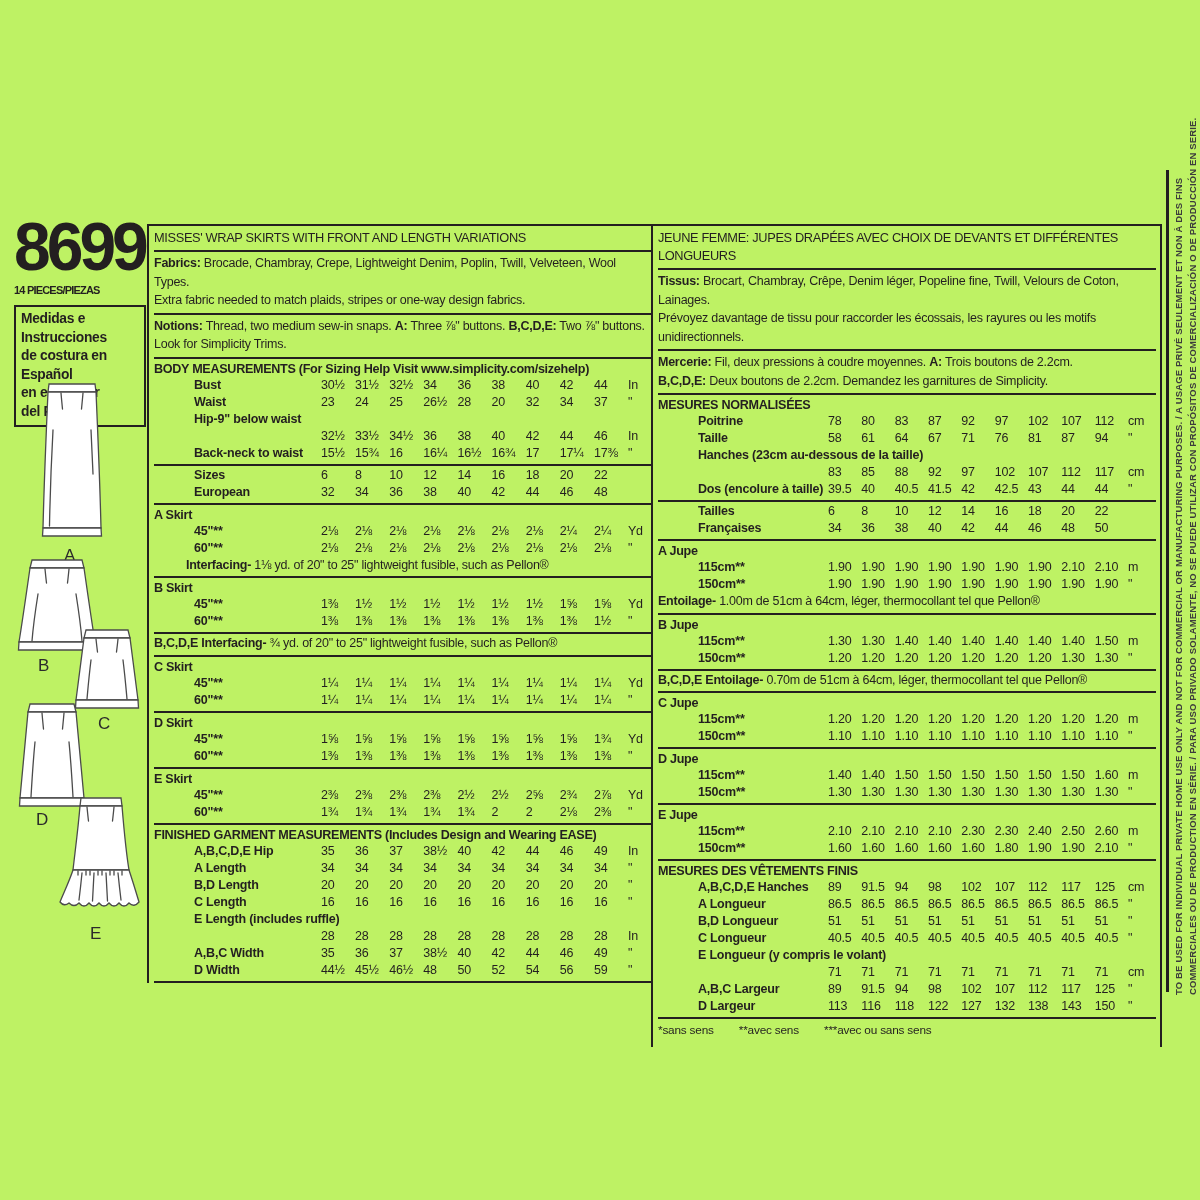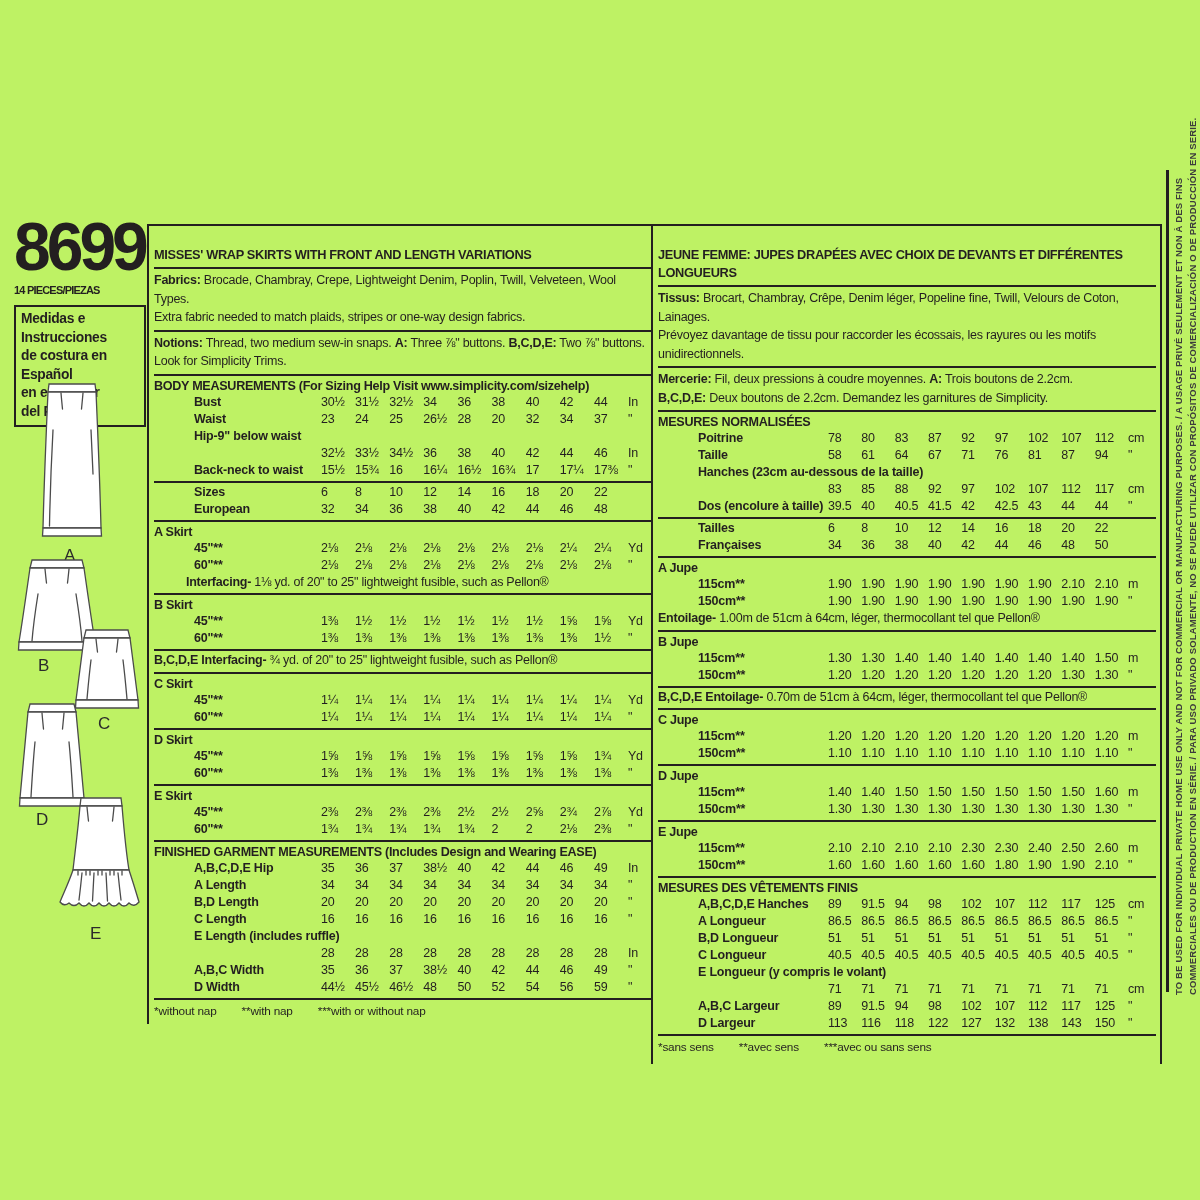--- a/index.html
+++ b/index.html
@@ -17,21 +17,21 @@
   .fig svg{display:block;}
   .fig-label{position:absolute;font-size:17px;color:#2b2b2b;}
 
   
   .col{position:absolute;top:224px;width:498px;border-top:2px solid #231f20;}
   #col-en{left:147px;border-left:2.5px solid #231f20;padding:0 2px 0 5px;
           --labw:127px;--unitw:24px;}
   #col-fr{left:651px;border-left:2px solid #231f20;border-right:2.5px solid #231f20;
           padding:0 4px 4px 5px;--labw:130px;--unitw:28px;}
   .sec{border-bottom:2.3px solid #231f20;padding:1px 0 2px;}
-  .col-title{font-weight:700;font-size:12.8px;letter-spacing:-0.35px;line-height:18px;padding:2px 0 1px;margin-top:17px;}
+  .col-title{font-weight:400;font-size:12.8px;letter-spacing:-0.35px;line-height:18px;padding:2px 0 1px;}
   .para{font-size:12.5px;line-height:18.5px;letter-spacing:-0.25px;padding:2px 0 3px;}
   .t-head{font-weight:700;font-size:12.6px;line-height:16px;letter-spacing:-0.3px;padding-top:1px;}
   .tbl{width:100%;}
   .t-row{display:grid;grid-template-columns:var(--labw) repeat(9,1fr) var(--unitw);
          font-size:12.5px;line-height:17px;letter-spacing:-0.2px;margin-left:40px;}
   .t-label{font-weight:700;white-space:nowrap;}
   .t-label-full{grid-column:1/-1;}
   .t-val,.t-unit{font-weight:400;white-space:nowrap;}
   .note{font-size:12.5px;line-height:17.5px;letter-spacing:-0.25px;}
   .footnotes{font-size:11.8px;letter-spacing:-0.2px;padding:4px 0 6px;}
@@ -473,25 +473,20 @@
             <span class="t-val">48</span>
             <span class="t-val">50</span>
             <span class="t-val">52</span>
             <span class="t-val">54</span>
             <span class="t-val">56</span>
             <span class="t-val">59</span>
             <span class="t-unit">"</span>
           </div>
         </div>
     </div>
-    <div class="footnotes">
-      <span>*without nap</span>
-      <span>**with nap</span>
-      <span>***with or without nap</span>
-    </div>
   </div>
 
   <div class="col" id="col-fr">
     <div class="sec">
       <div class="col-title">JEUNE FEMME: JUPES DRAPÉES AVEC CHOIX DE DEVANTS ET DIFFÉRENTES LONGUEURS</div>
     </div>
     <div class="sec para"><span style="font-weight: 700;">Tissus:</span><span> Brocart, Chambray, Crêpe, Denim léger, Popeline fine, Twill, Velours de Coton, Lainages.</span><br><span>Prévoyez davantage de tissu pour raccorder les écossais, les rayures ou les motifs unidirectionnels.</span></div>
     <div class="sec para"><span style="font-weight: 700;">Mercerie:</span><span> Fil, deux pressions à coudre moyennes. </span><span style="font-weight: 700;">A:</span><span> Trois boutons de 2.2cm.</span><br><span style="font-weight: 700;">B,C,D,E:</span><span> Deux boutons de 2.2cm. Demandez les garnitures de Simplicity.</span></div>
     <div class="sec">
       <div class="t-head">MESURES NORMALISÉES</div>

